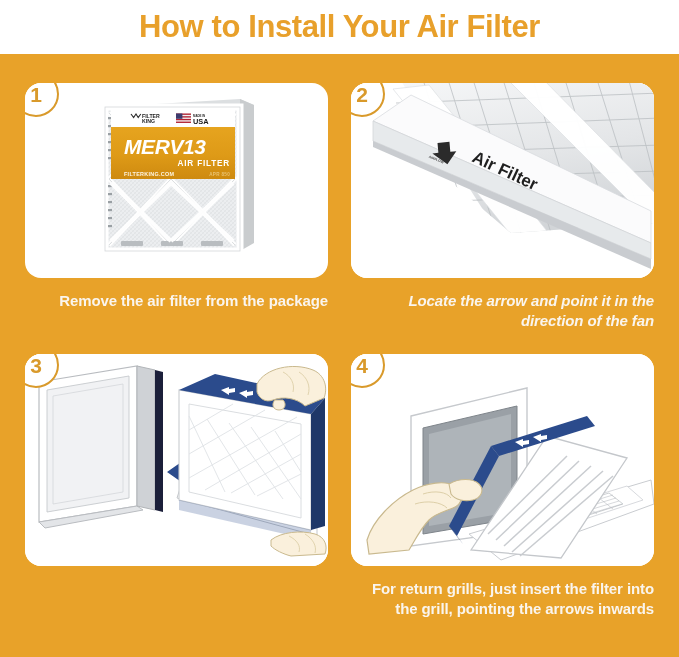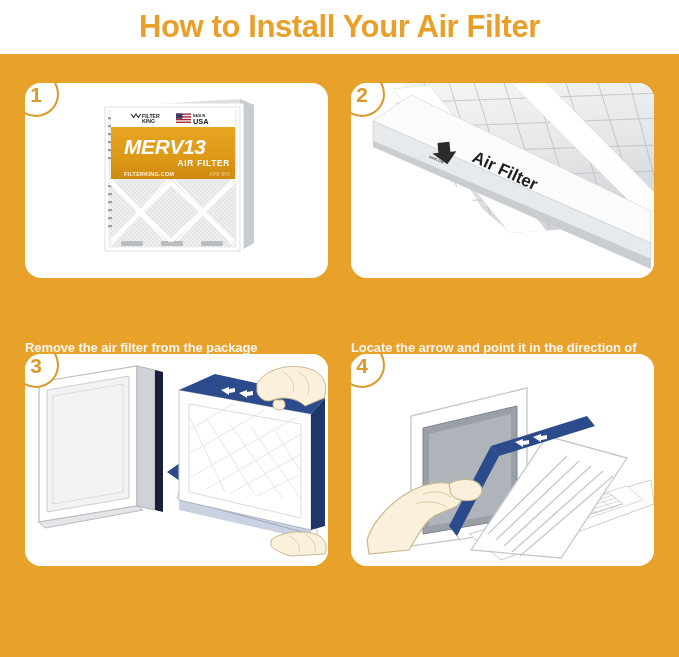--- a/index.html
+++ b/index.html
@@ -74,30 +74,29 @@
   .badge span {
     font-size: 21px;
     font-weight: 700;
     color: #D99A2B;
     line-height: 1;
   }
 
   
   .caption {
     position: absolute;
-    text-align: left;
+    text-align: right;
     color: #FAF5EE;
     font-weight: 700;
-    font-size: 13px;
+    font-size: 15px;
     line-height: 1.35;
     letter-spacing: -0.1px;
-    margin-top: 48px;
   }
   .cap-1 { left: 25px;  top: 237px; width: 303px; }
-  .cap-2 { left: 351px; top: 237px; width: 303px; }
+  .cap-2 { left: 351px; top: 237px; width: 303px; font-style: italic; }
   .cap-3 { left: 25px;  top: 525px; width: 303px; }
   .cap-4 { left: 351px; top: 525px; width: 303px; }
 
   
   .scene { position: absolute; inset: 0; }
   .scene svg { display: block; width: 100%; height: 100%; }
 </style>
 </head>
 <body>
 
@@ -418,15 +417,16 @@
                 <path d="M64 150 C76 146, 90 148, 96 154"></path>
               </g>
             </g>
           </svg>
         </div>
         <div class="badge">
           <span>4</span>
         </div>
       </div>
     </div>
+    <div class="caption cap-4">For return grills, just insert the filter into the grill, pointing the arrows inwards</div>
 
   </div>
 </div>
 
 </body></html>

